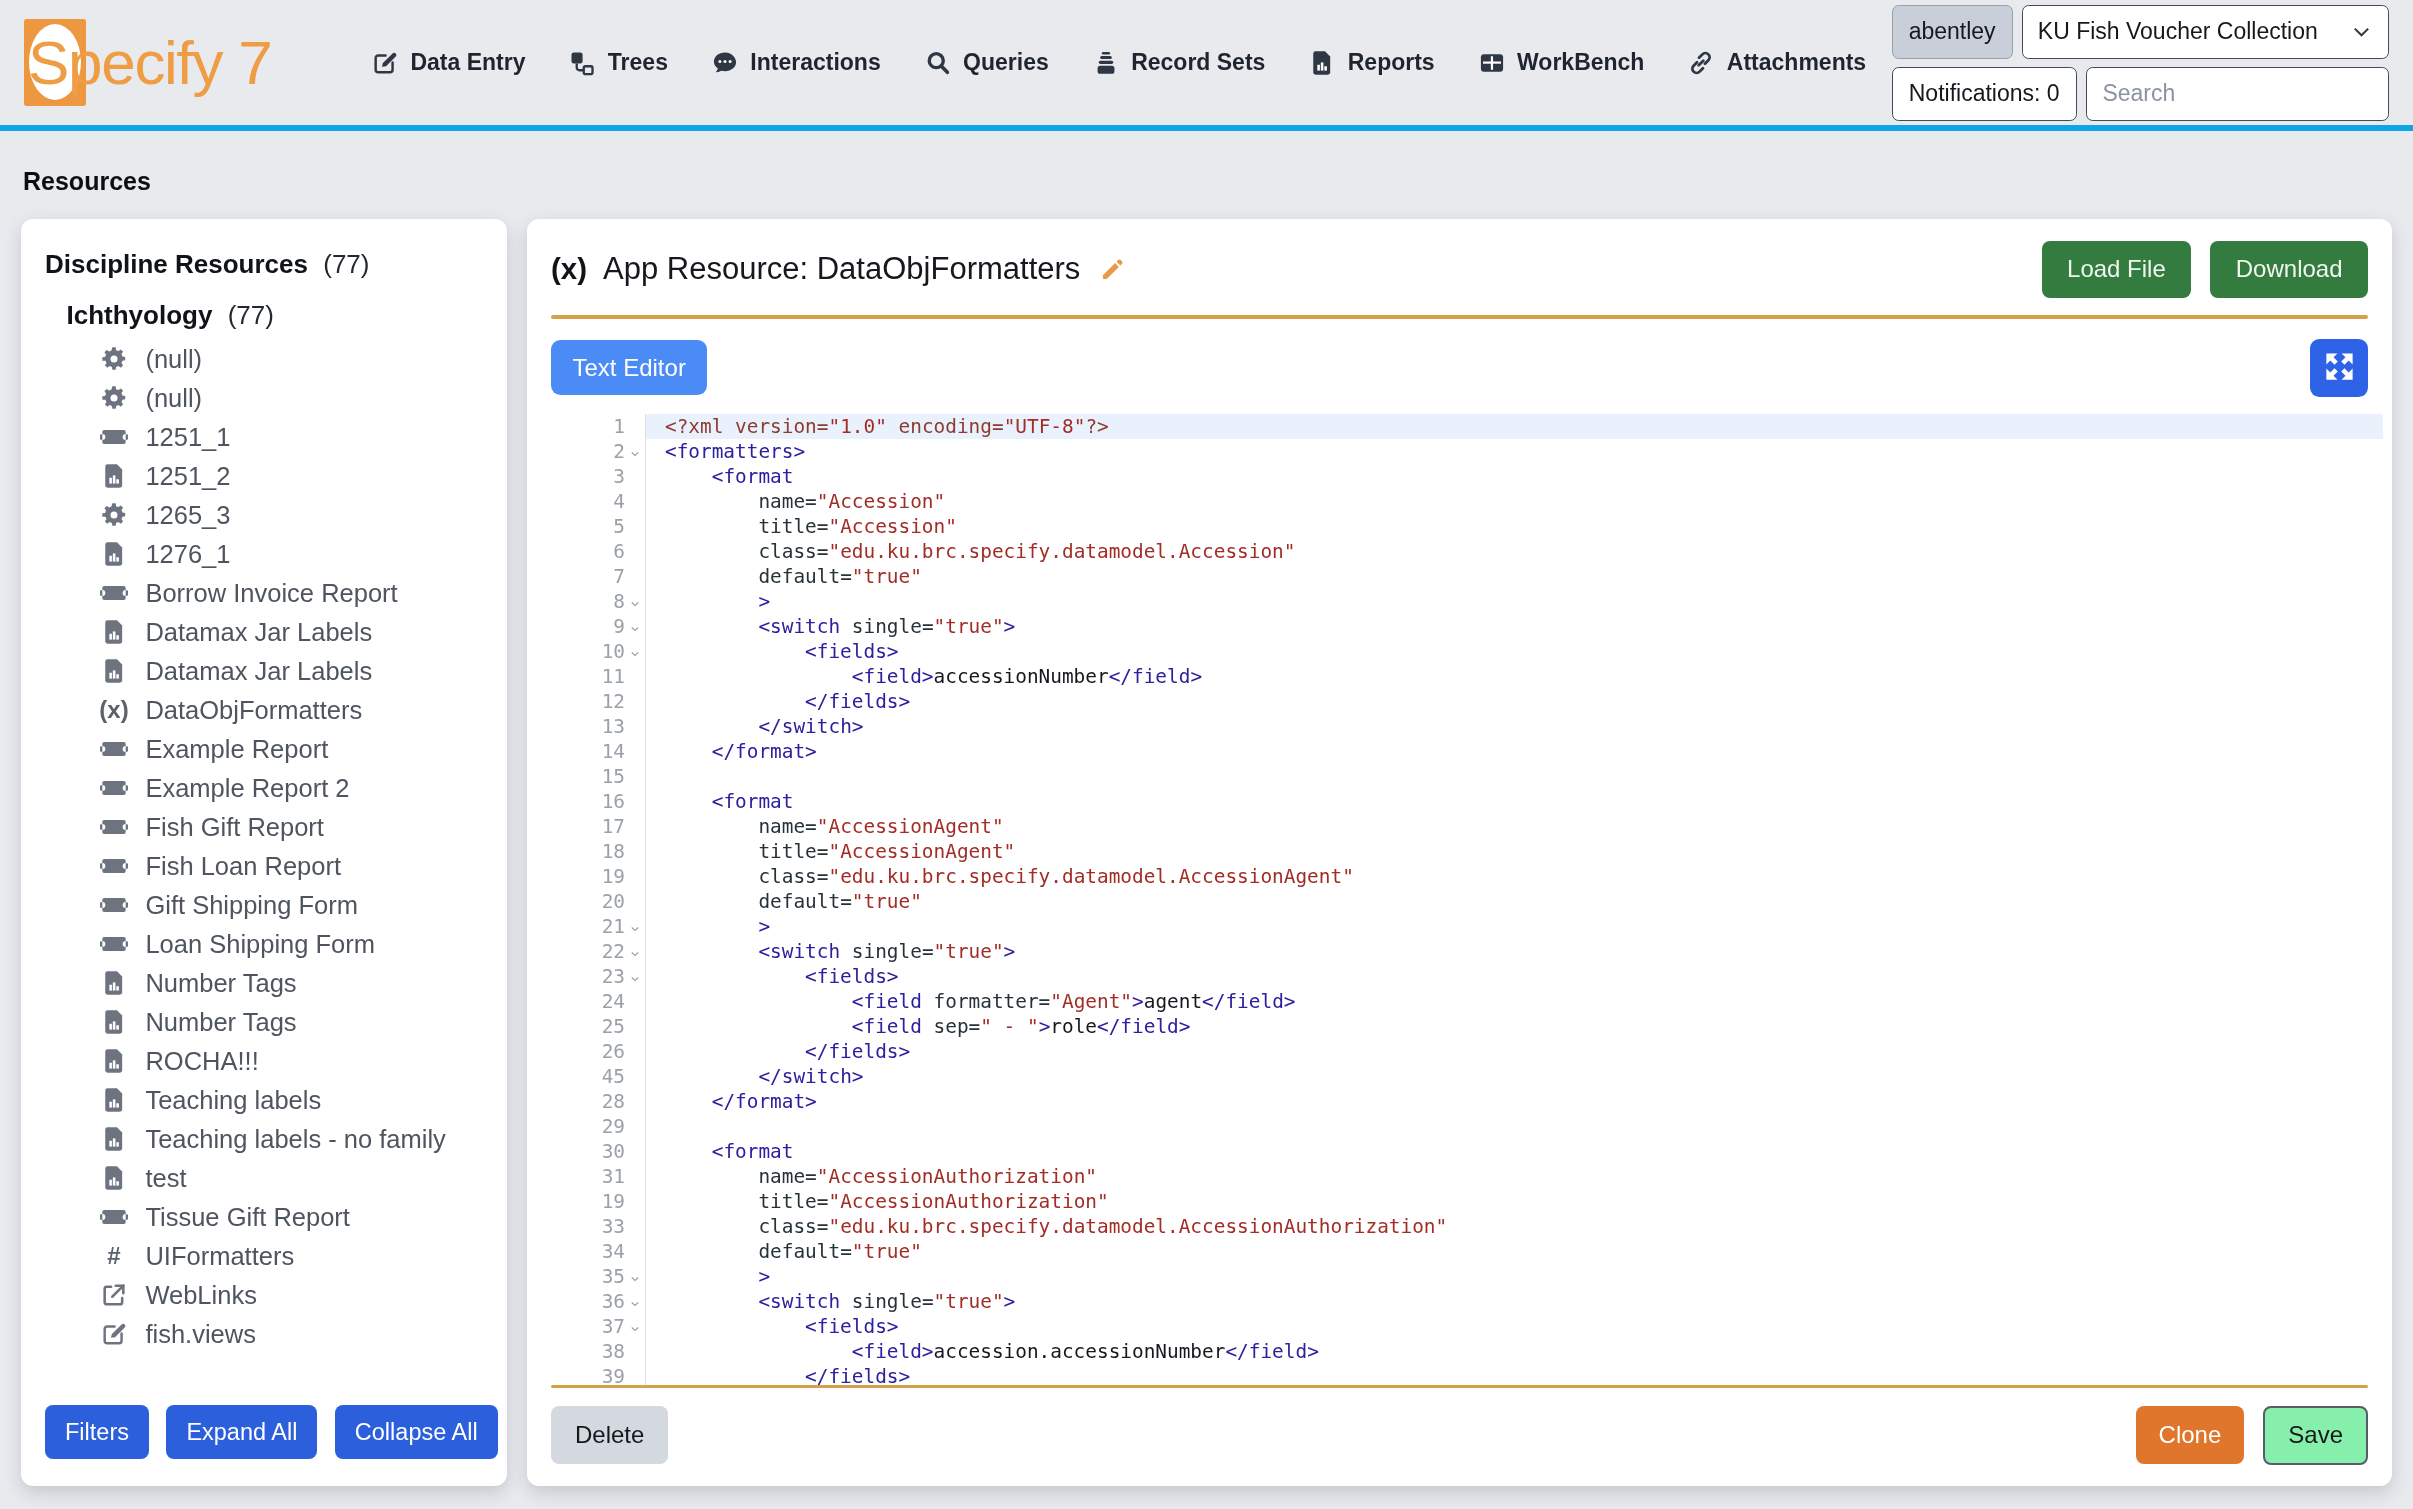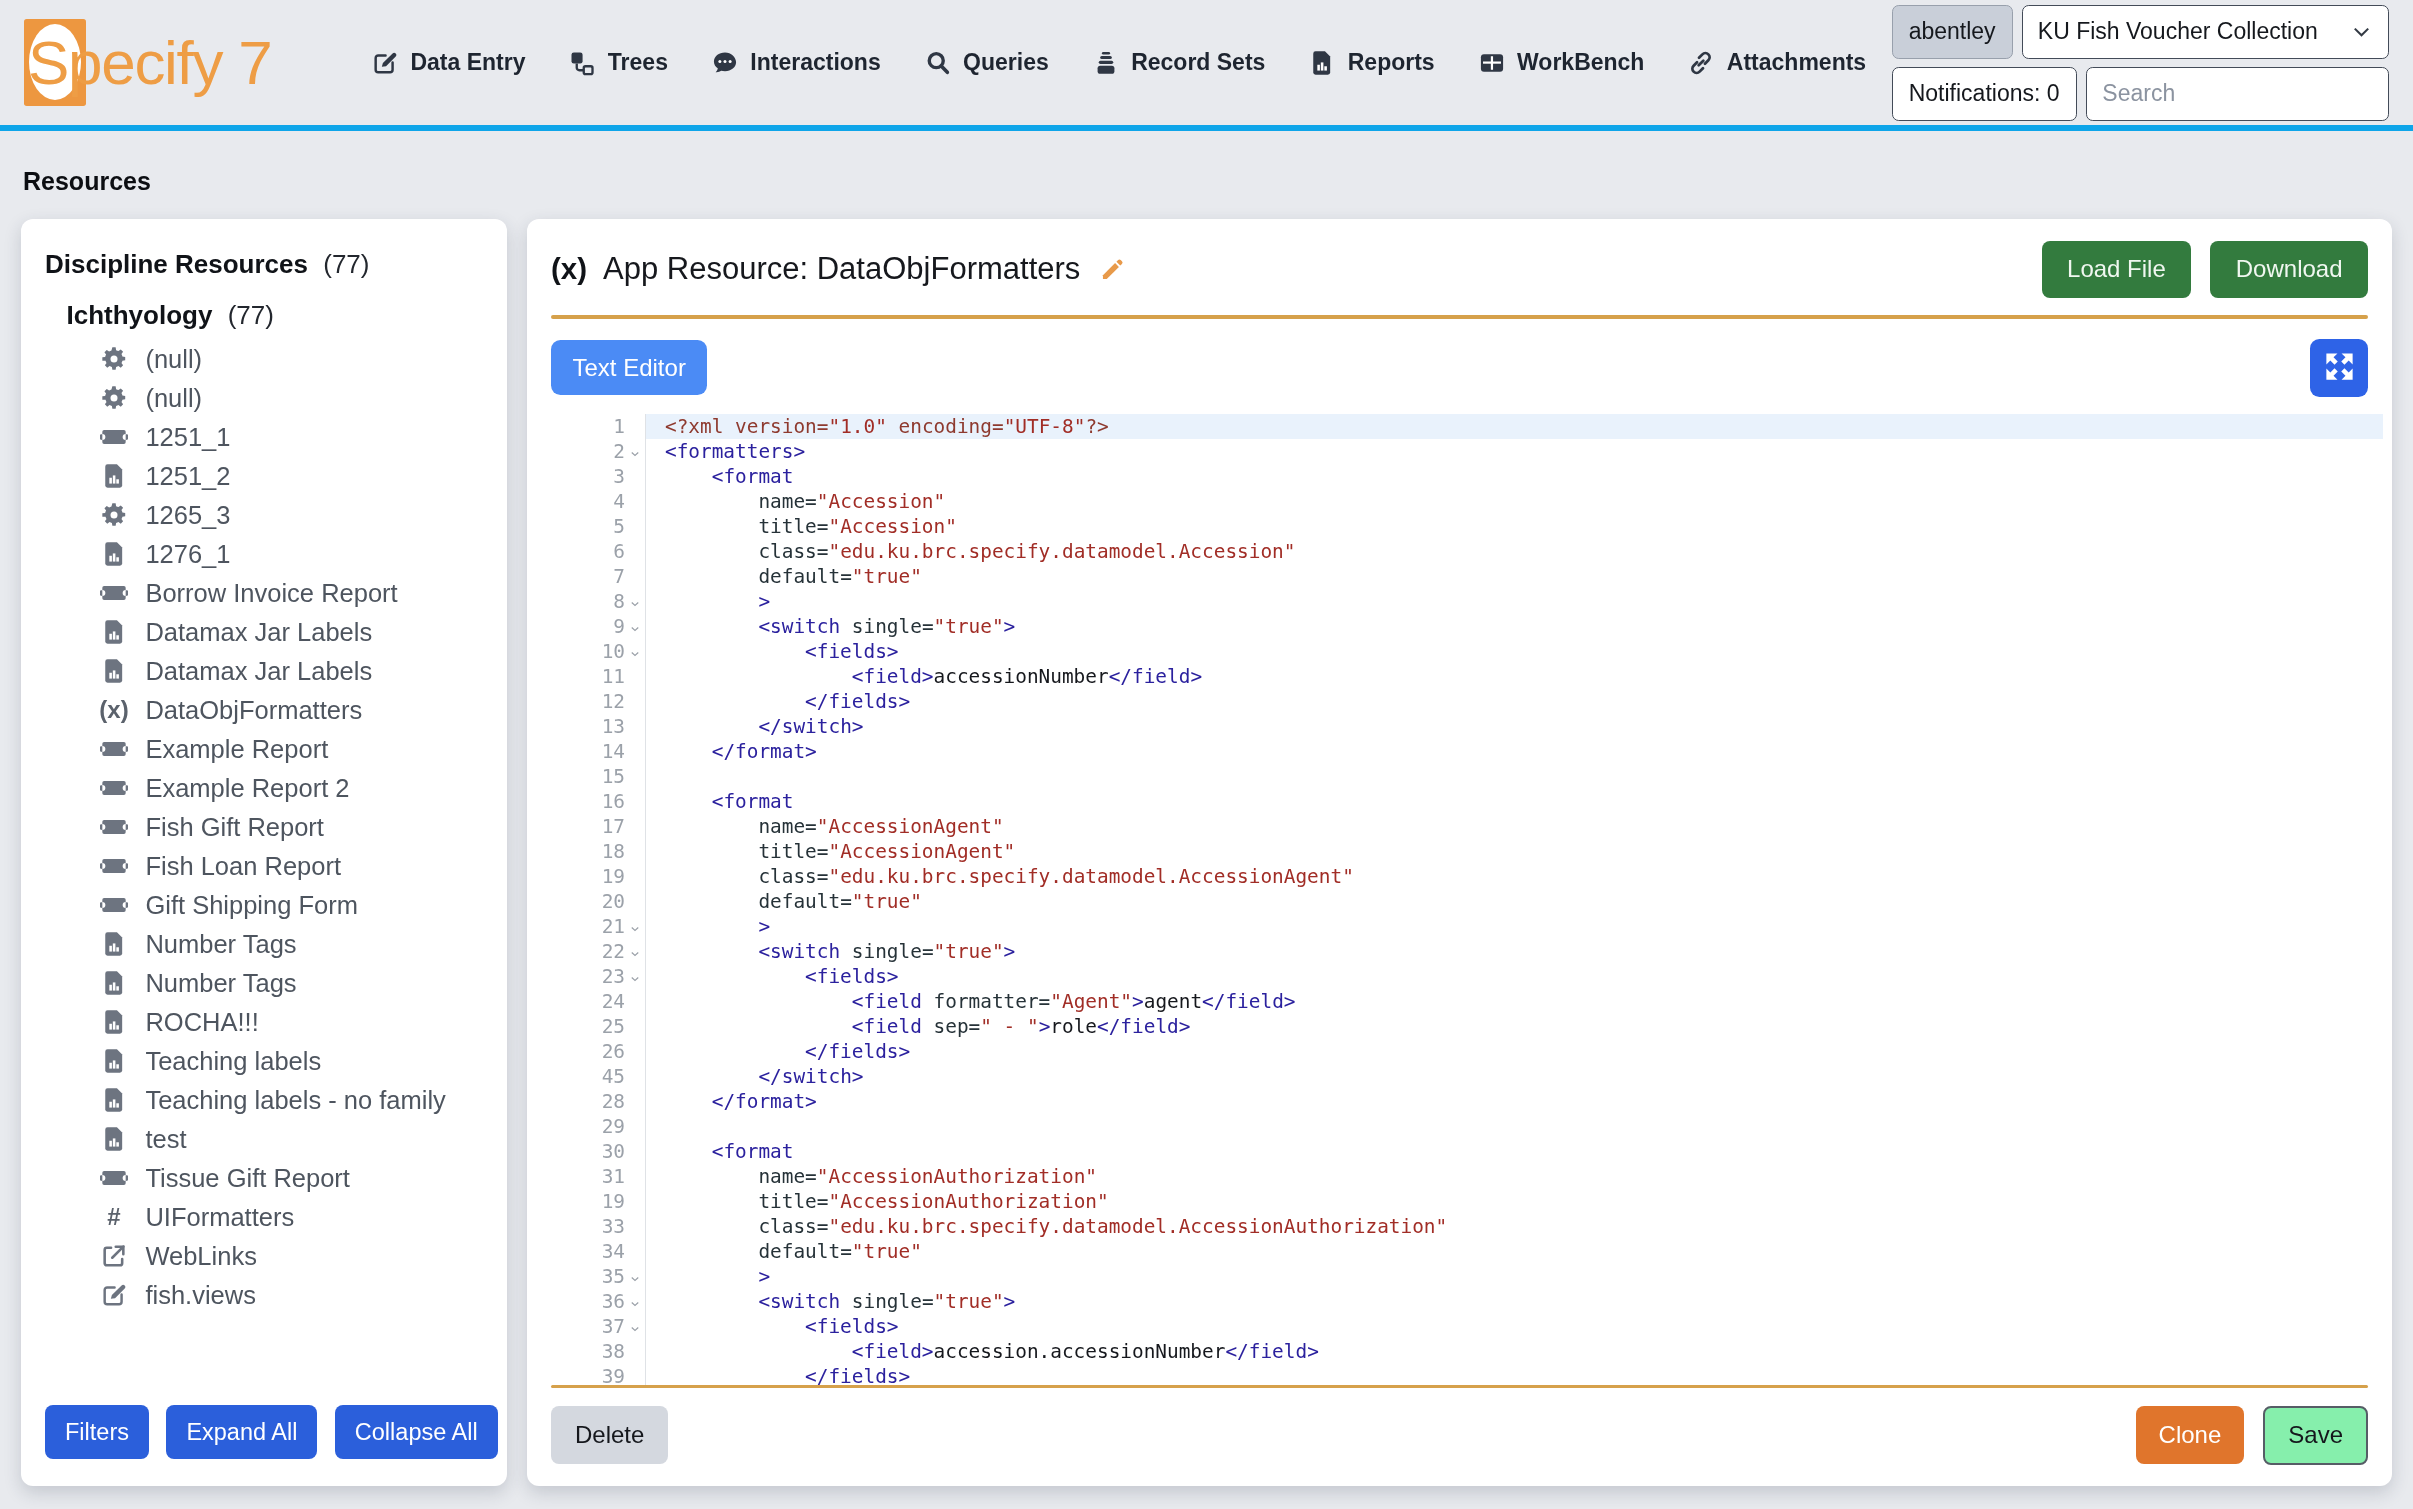--- a/index.html
+++ b/index.html
@@ -8,21 +8,21 @@
   .navbar{height:131px;border-bottom:6px solid #0ea5e9;display:flex;align-items:center;padding:0 24px;box-sizing:border-box;background:#e8eaee}
   .logo{position:relative;flex:none;width:315px;height:87px;display:flex;align-items:center;cursor:pointer}
   .logo-square{position:absolute;left:0;top:0;width:62px;height:87px;background:#ed9740;border-radius:2.7px}
   .logo-ellipse{position:absolute;left:5.4px;top:5.4px;width:52px;height:76px;background:#fff;border-radius:50%}
   .logo-text{position:relative;font-size:62px;color:#ee9d45;letter-spacing:-1.3px;white-space:nowrap;padding-left:4px}
   .menu{display:flex;gap:43px;margin-left:32px;align-items:center}
   .nav-item{display:flex;align-items:center;gap:11.4px;cursor:pointer}
   .nav-icon{width:28px;height:28px;display:inline-flex;flex:none}
   .nav-icon svg{width:100%;height:100%}
   .nav-label{font-size:23px;font-weight:700;color:#1e2530;white-space:nowrap}
-  .topright{margin-left:auto;display:flex;flex-direction:column;align-items:center;gap:8px}
+  .topright{margin-left:auto;display:flex;flex-direction:column;align-items:flex-end;gap:8px}
   .tr-row{display:flex;gap:9.4px}
   .chip{height:54px;box-sizing:border-box;border-radius:6.7px;display:flex;align-items:center;font-size:23px;color:#15181d}
   .user-chip{background:#c9cfd9;border:1.3px solid #98a0ac;padding:0 16px;cursor:pointer}
   .select-chip{background:#fff;border:1.3px solid #434b58;padding:0 14.8px;width:367px;justify-content:space-between;cursor:pointer}
   .notif-chip{background:#fff;border:1.3px solid #434b58;padding:0 16px;cursor:pointer}
   .search-chip{background:#fff;border:1.3px solid #434b58;width:303px;padding:0 13.4px}
   .search-chip input{border:none;outline:none;width:100%;font-size:23px;font-family:"Liberation Sans",sans-serif;color:#15181d;background:transparent}
   .search-chip input::placeholder{color:#8b93a0}
   .sel-chevron{width:23px;height:23px;flex:none}
   
@@ -328,20 +328,28 @@
           <span class="sb-icon">
             <svg viewBox="0 0 24 24">
               <path fill="#6d7480" fill-rule="evenodd" d="M3.5 6h17A1.5 1.5 0 0 1 22 7.5v9a1.5 1.5 0 0 1-1.5 1.5h-17A1.5 1.5 0 0 1 2 16.5v-9A1.5 1.5 0 0 1 3.5 6z M-0.6 12a2.6 2.6 0 0 0 5.2 0 2.6 2.6 0 0 0-5.2 0z M19.4 12a2.6 2.6 0 0 0 5.2 0 2.6 2.6 0 0 0-5.2 0z"></path>
             </svg>
           </span>
           <span class="sb-label">Gift Shipping Form</span>
         </div>
         <div class="sb-item">
           <span class="sb-icon">
             <svg viewBox="0 0 24 24">
+              <path fill="#6d7480" fill-rule="evenodd" d="M3.5 6h17A1.5 1.5 0 0 1 22 7.5v9a1.5 1.5 0 0 1-1.5 1.5h-17A1.5 1.5 0 0 1 2 16.5v-9A1.5 1.5 0 0 1 3.5 6z M-0.6 12a2.6 2.6 0 0 0 5.2 0 2.6 2.6 0 0 0-5.2 0z M19.4 12a2.6 2.6 0 0 0 5.2 0 2.6 2.6 0 0 0-5.2 0z"></path>
+            </svg>
+          </span>
+          <span class="sb-label">Loan Shipping Form</span>
+        </div>
+        <div class="sb-item">
+          <span class="sb-icon">
+            <svg viewBox="0 0 24 24">
               <path fill="#6d7480" d="M6.5 2h8l4.5 4.5V20a2 2 0 0 1-2 2H6.5a2 2 0 0 1-2-2V4a2 2 0 0 1 2-2z"></path>
               <rect x="8" y="13.5" width="2.2" height="5" fill="#fff"></rect>
               <rect x="11" y="11.5" width="2.2" height="7" fill="#fff"></rect>
               <rect x="14" y="14.8" width="2.2" height="3.7" fill="#fff"></rect>
             </svg>
           </span>
           <span class="sb-label">Number Tags</span>
         </div>
         <div class="sb-item">
           <span class="sb-icon">

